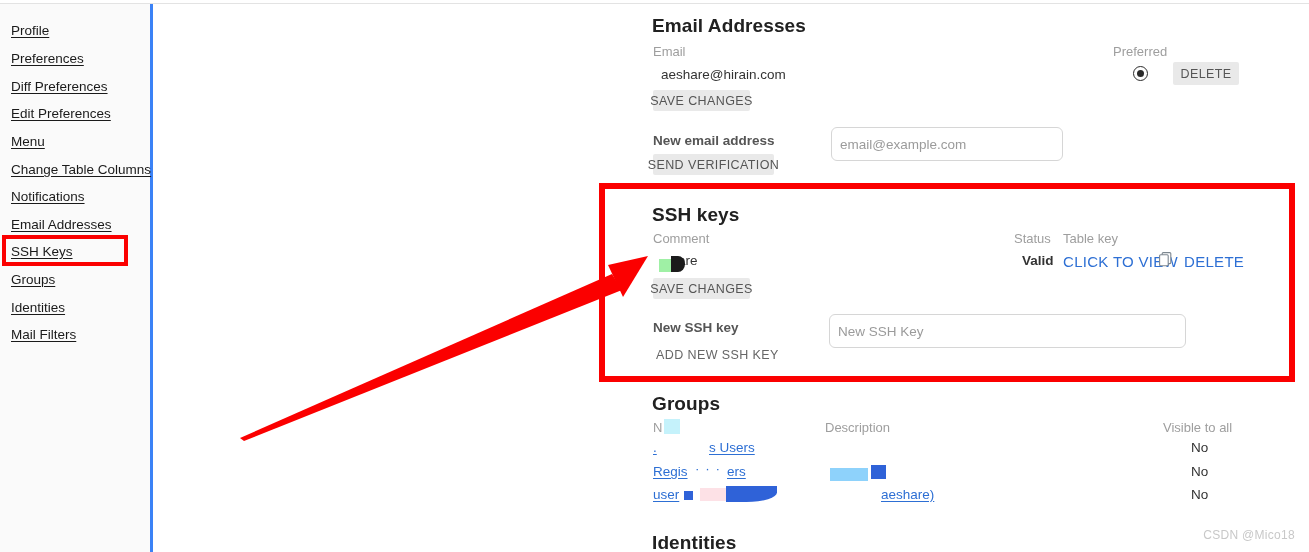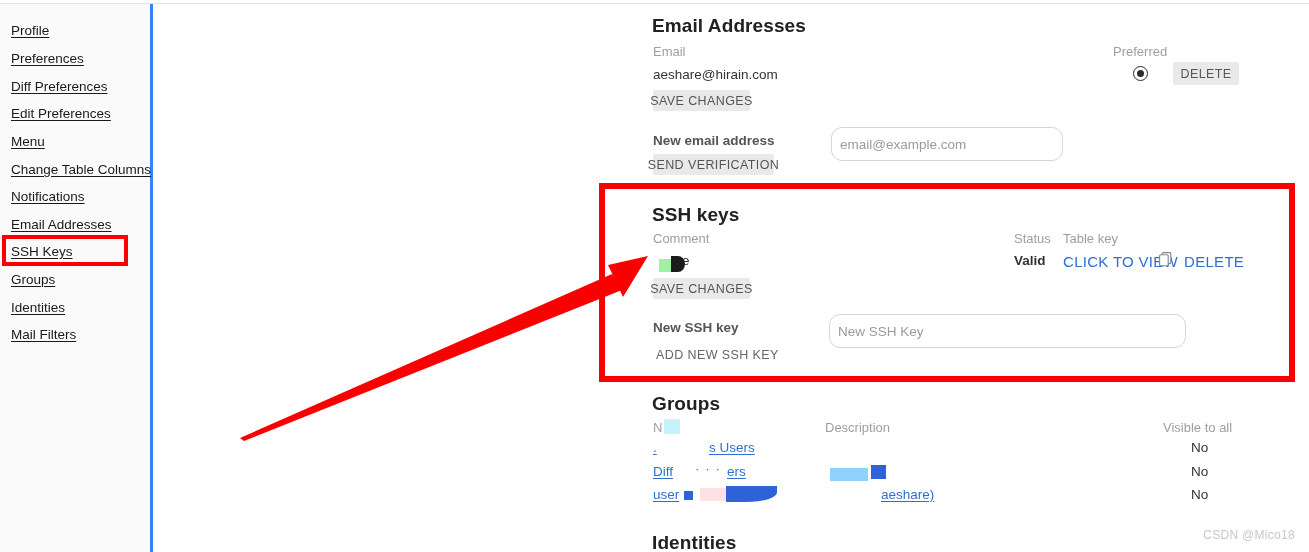--- a/index.html
+++ b/index.html
@@ -39,21 +39,21 @@
   .main{position:absolute;left:154px;top:4px;width:1155px;height:548px;background:#fff;}
 
   .sec-title{
     position:absolute;font-size:19px;font-weight:bold;color:#212121;
     letter-spacing:.1px;white-space:nowrap;
   }
   .col-head{
     position:absolute;font-size:13px;color:#9e9e9e;white-space:nowrap;
   }
   .cell{
-    position:absolute;font-size:13.5px;color:#333;white-space:nowrap;
+    position:absolute;font-size:13.5px;color:#333;white-space:nowrap;margin-left:8px;
   }
   .cell-bold{font-weight:bold;color:#333;}
   .lbl{
     position:absolute;font-size:13.5px;color:#555;font-weight:bold;white-space:nowrap;
   }
   .flatbtn{
     position:absolute;background:#e9e9e9;border:none;border-radius:2px;
     font-family:"Liberation Sans",sans-serif;font-size:12.5px;color:#555;
     letter-spacing:.4px;padding:0;cursor:pointer;white-space:nowrap;
     display:flex;align-items:center;justify-content:center;
@@ -64,21 +64,21 @@
     letter-spacing:.4px;cursor:pointer;white-space:nowrap;padding:0;
     display:flex;align-items:center;
   }
   .linkbtn{
     position:absolute;background:transparent;border:none;
     font-family:"Liberation Sans",sans-serif;font-size:15px;color:#2d6fd4;
     letter-spacing:.3px;cursor:pointer;white-space:nowrap;padding:0;
   }
   .txtinput{
     position:absolute;box-sizing:border-box;
-    border:1px solid #d6d6d6;border-radius:11px;background:#fff;
+    border:1px solid #d6d6d6;border-radius:6px;background:#fff;
     font-family:"Liberation Sans",sans-serif;font-size:13.5px;color:#333;
     padding:16px 8px;outline:none;
   }
   .txtinput::placeholder{color:#9b9b9b;}
 
   .radio{
     position:absolute;width:15px;height:15px;border-radius:50%;
     border:1.6px solid #2b2b2b;box-sizing:border-box;background:#fff;
     display:flex;align-items:center;justify-content:center;cursor:pointer;
   }
@@ -191,21 +191,21 @@
     <div class="col-head" style="left:499px;top:416px">N</div>
     <div class="redact" style="left:510px;top:415px;width:16px;height:15px;background:#c5f2fb"></div>
 
     <div class="col-head" style="left:671px;top:416px">Description</div>
     <div class="col-head" style="left:1009px;top:416px">Visible to all</div>
 
     <a class="glink" style="left:499px;top:436px">.</a>
     <a class="glink" style="left:555px;top:436px">s Users</a>
     <div class="novis" style="left:1037px;top:436px">No</div>
 
-    <a class="glink" style="left:499px;top:460px">Diff</a>
+    <a class="glink" style="left:499px;top:460px">Regis</a>
     <span class="glink" style="left:541px;top:457px;text-decoration:none;color:#2d6fd4;letter-spacing:1px">· · ·</span>
     <a class="glink" style="left:573px;top:460px">ers</a>
     <div class="redact" style="left:676px;top:464px;width:38px;height:13px;background:#8ed2fb"></div>
     <div class="redact" style="left:717px;top:461px;width:15px;height:14px;background:#2f62d8"></div>
     <div class="novis" style="left:1037px;top:460px">No</div>
 
     <a class="glink" style="left:499px;top:483px">user</a>
     <a class="glink" style="left:727px;top:483px">aeshare)</a>
     <div class="redact" style="left:530px;top:487px;width:9px;height:9px;background:#2f62d8"></div>
     <div class="redact" style="left:546px;top:484px;width:29px;height:13px;background:#fde1e6"></div>

